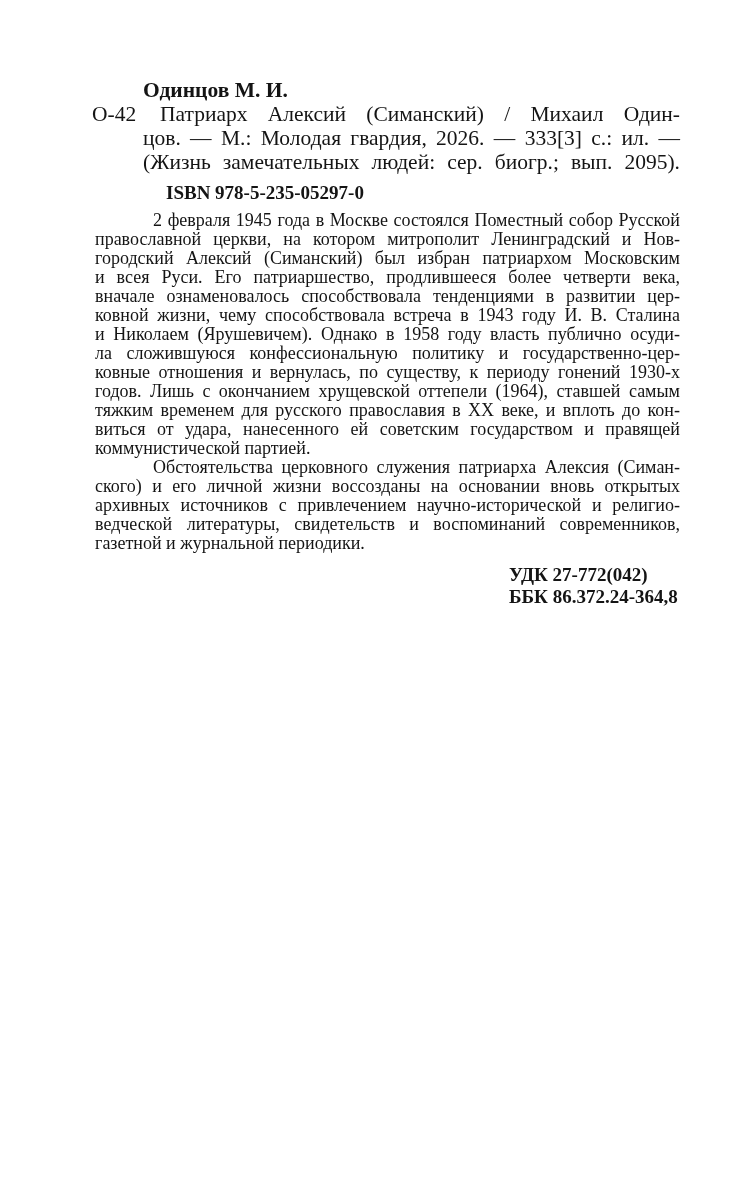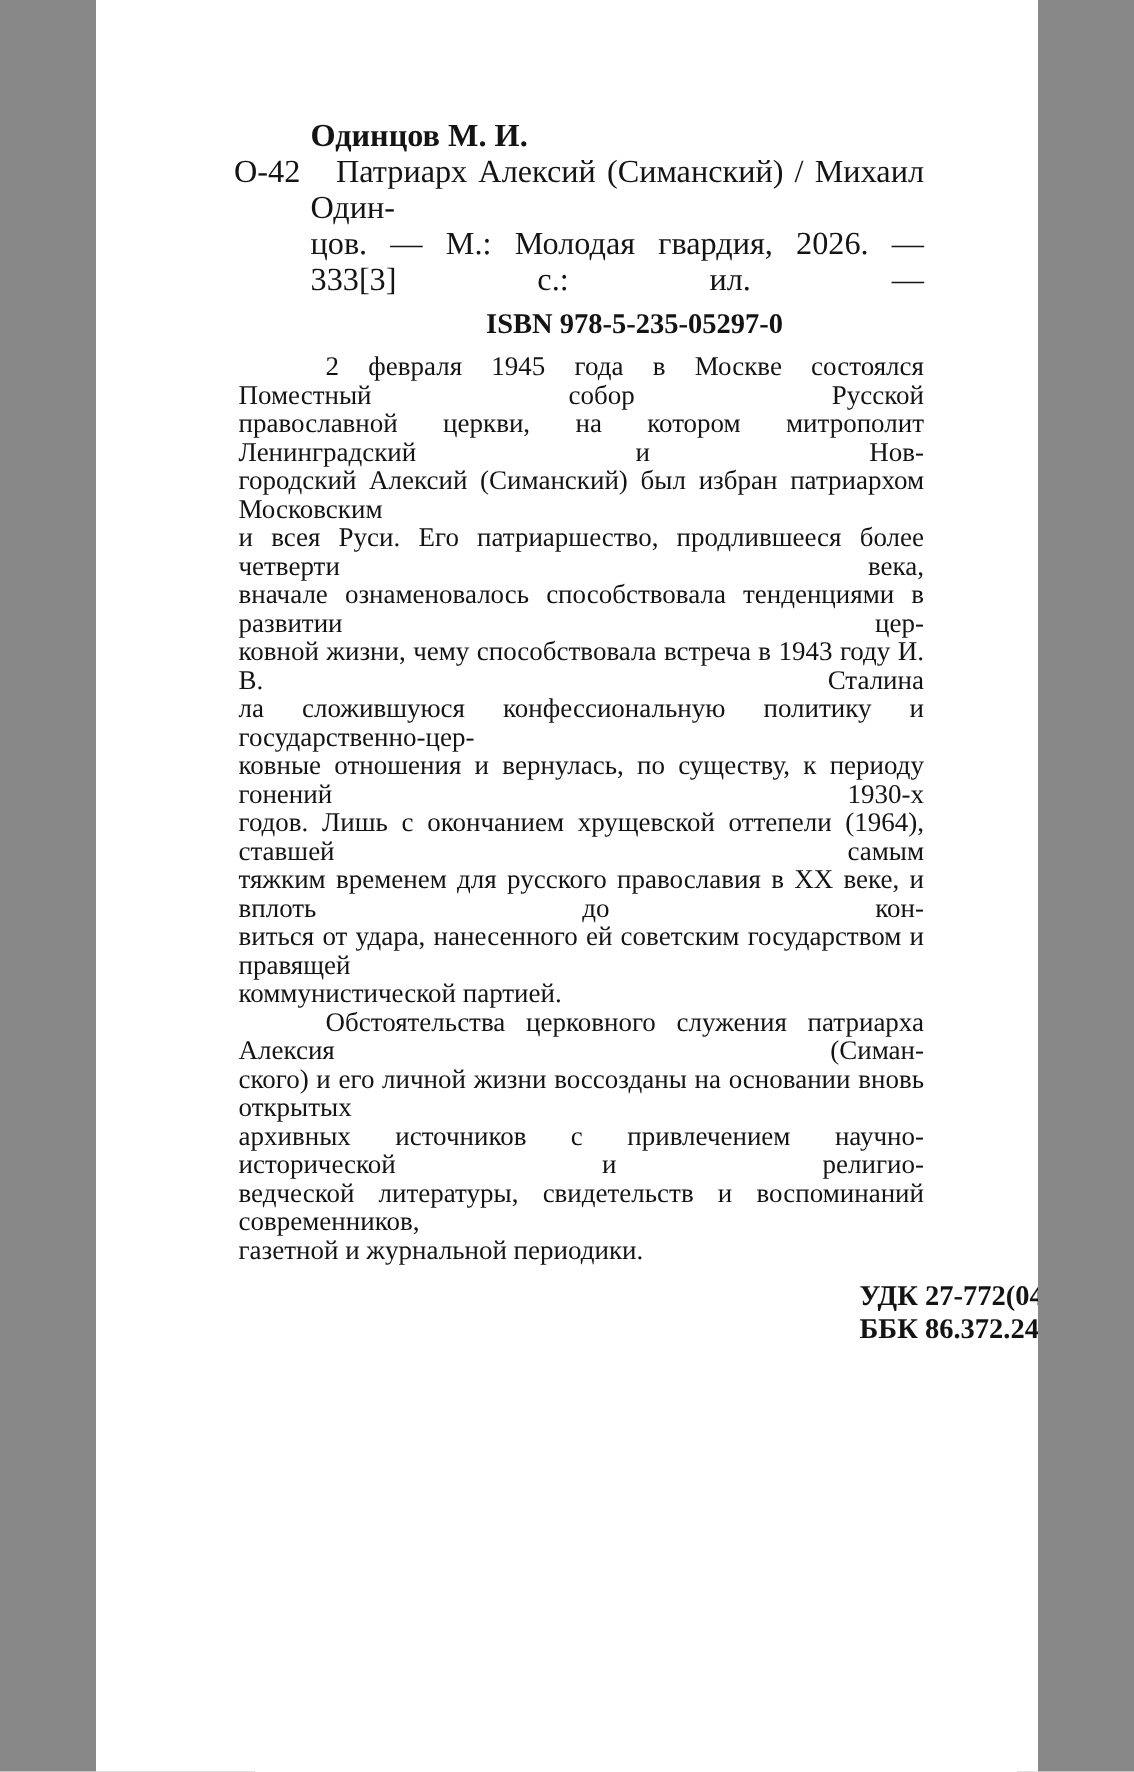--- a/index.html
+++ b/index.html
@@ -6,21 +6,21 @@
     --bg: #ffffff;
     --ink: #141414;
   }
   html,body{ margin:0; padding:0; }
   body{
     background:#888;
     font-family:"Liberation Serif","DejaVu Serif",serif;
   }
   .page{
     position:relative;
-    width:628px;
+    width:756px;
     height:1181px;
     margin:0 auto;
     background:var(--bg);
     color:var(--ink);
     box-sizing:border-box;
     padding:78px 76px 0 95px;
     overflow:hidden;
   }
   
   .author{
@@ -46,21 +46,20 @@
     text-align:justify;
     text-align-last:justify;
   }
   .biblio .jline.first{ text-indent:17px; }
   .isbn{
     margin:8px 0 0 71px;
     font-weight:bold;
     font-size:19px;
     line-height:22px;
     white-space:nowrap;
-    text-align:center;
   }
   
   .para{
     font-size:18px;
     line-height:19px;
   }
   .para.p1{ margin-top:7px; }
   .para .jline.first{ text-indent:58px; }
   .para .jline.last{
     text-align-last:left;
@@ -80,32 +79,34 @@
 
 <div class="page">
 
   <div class="author">Одинцов М. И.</div>
 
   <div class="biblio">
     <span class="code">О-42</span>
     <div>
         <div class="jline first">Патриарх Алексий (Симанский) / Михаил Один-</div>
         <div class="jline">цов. — М.: Молодая гвардия, 2026. — 333[3] с.: ил. —</div>
+        <div class="jline last">(Жизнь замечательных людей: сер. биогр.; вып. 2095).</div>
       </div>
   </div>
 
   <div class="isbn">ISBN 978-5-235-05297-0</div>
 
   <div class="para p1">
       <div class="jline first">2 февраля 1945 года в Москве состоялся Поместный собор Русской</div>
       <div class="jline">православной церкви, на котором митрополит Ленинградский и Нов-</div>
       <div class="jline">городский Алексий (Симанский) был избран патриархом Московским</div>
       <div class="jline">и всея Руси. Его патриаршество, продлившееся более четверти века,</div>
       <div class="jline">вначале ознаменовалось способствовала тенденциями в развитии цер-</div>
       <div class="jline">ковной жизни, чему способствовала встреча в 1943 году И. В. Сталина</div>
+      <div class="jline">и Николаем (Ярушевичем). Однако в 1958 году власть публично осуди-</div>
       <div class="jline">ла сложившуюся конфессиональную политику и государственно-цер-</div>
       <div class="jline">ковные отношения и вернулась, по существу, к периоду гонений 1930-х</div>
       <div class="jline">годов. Лишь с окончанием хрущевской оттепели (1964), ставшей самым</div>
       <div class="jline">тяжким временем для русского православия в XX веке, и вплоть до кон-</div>
       <div class="jline">виться от удара, нанесенного ей советским государством и правящей</div>
       <div class="jline last">коммунистической партией.</div>
     </div>
 
   <div class="para p2">
       <div class="jline first">Обстоятельства церковного служения патриарха Алексия (Симан-</div>

